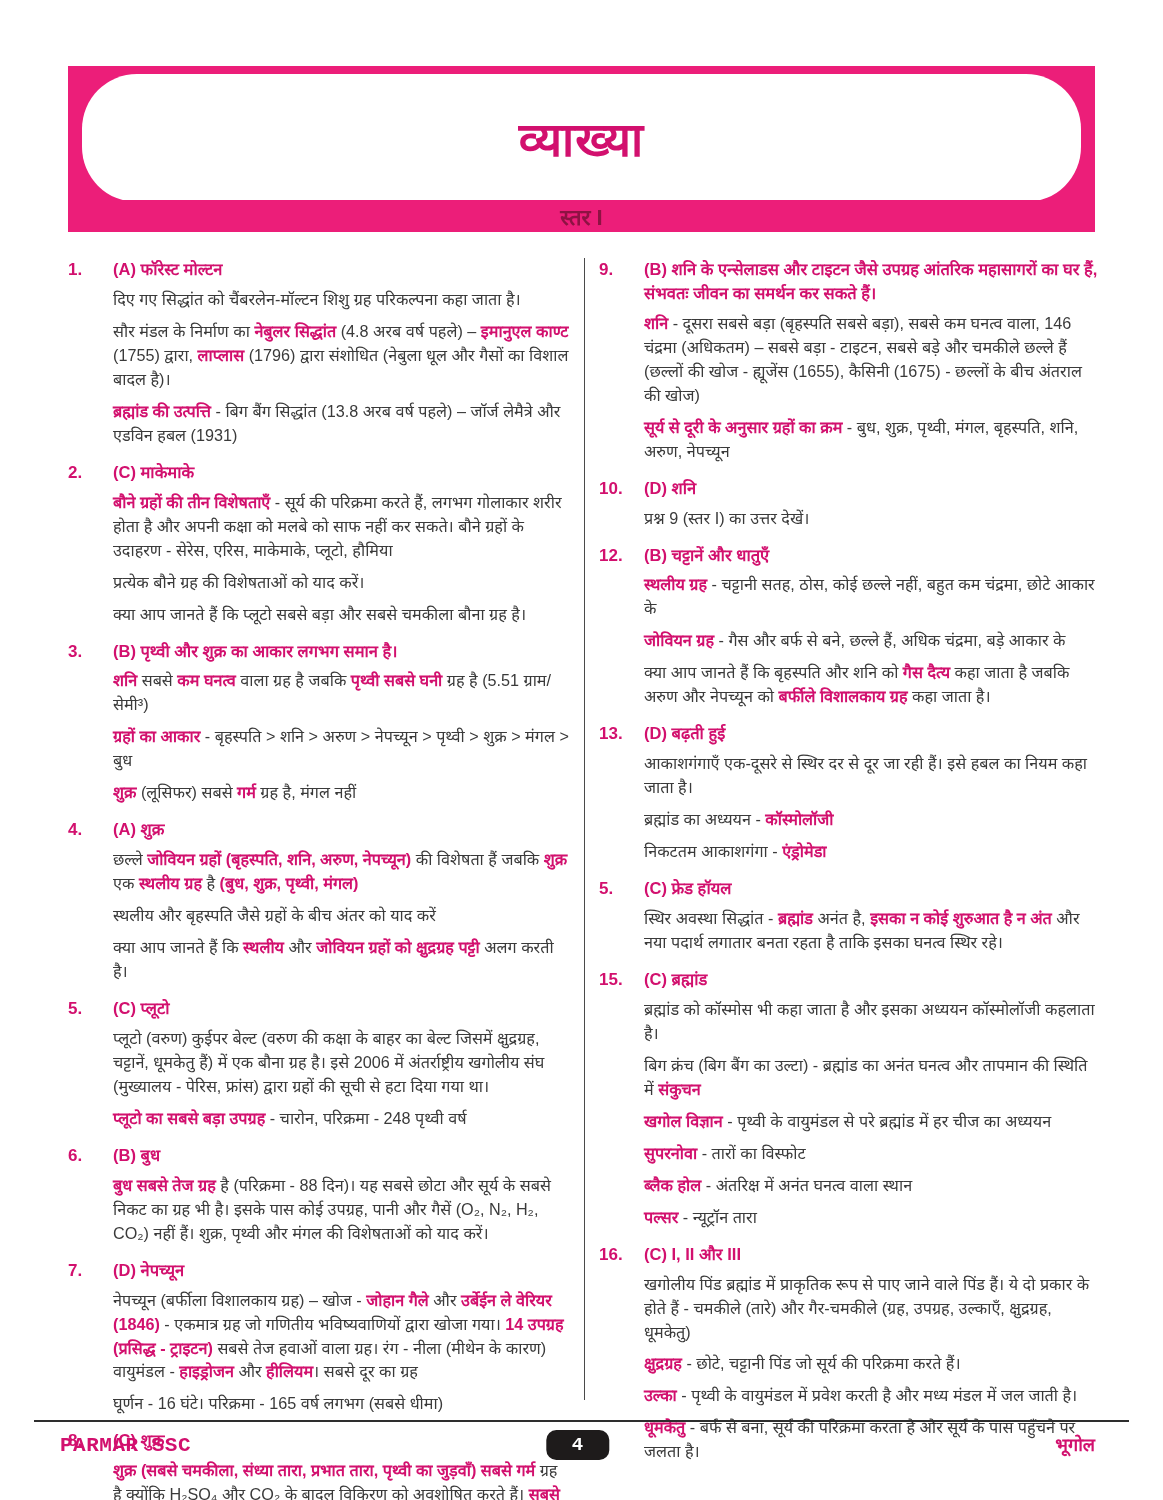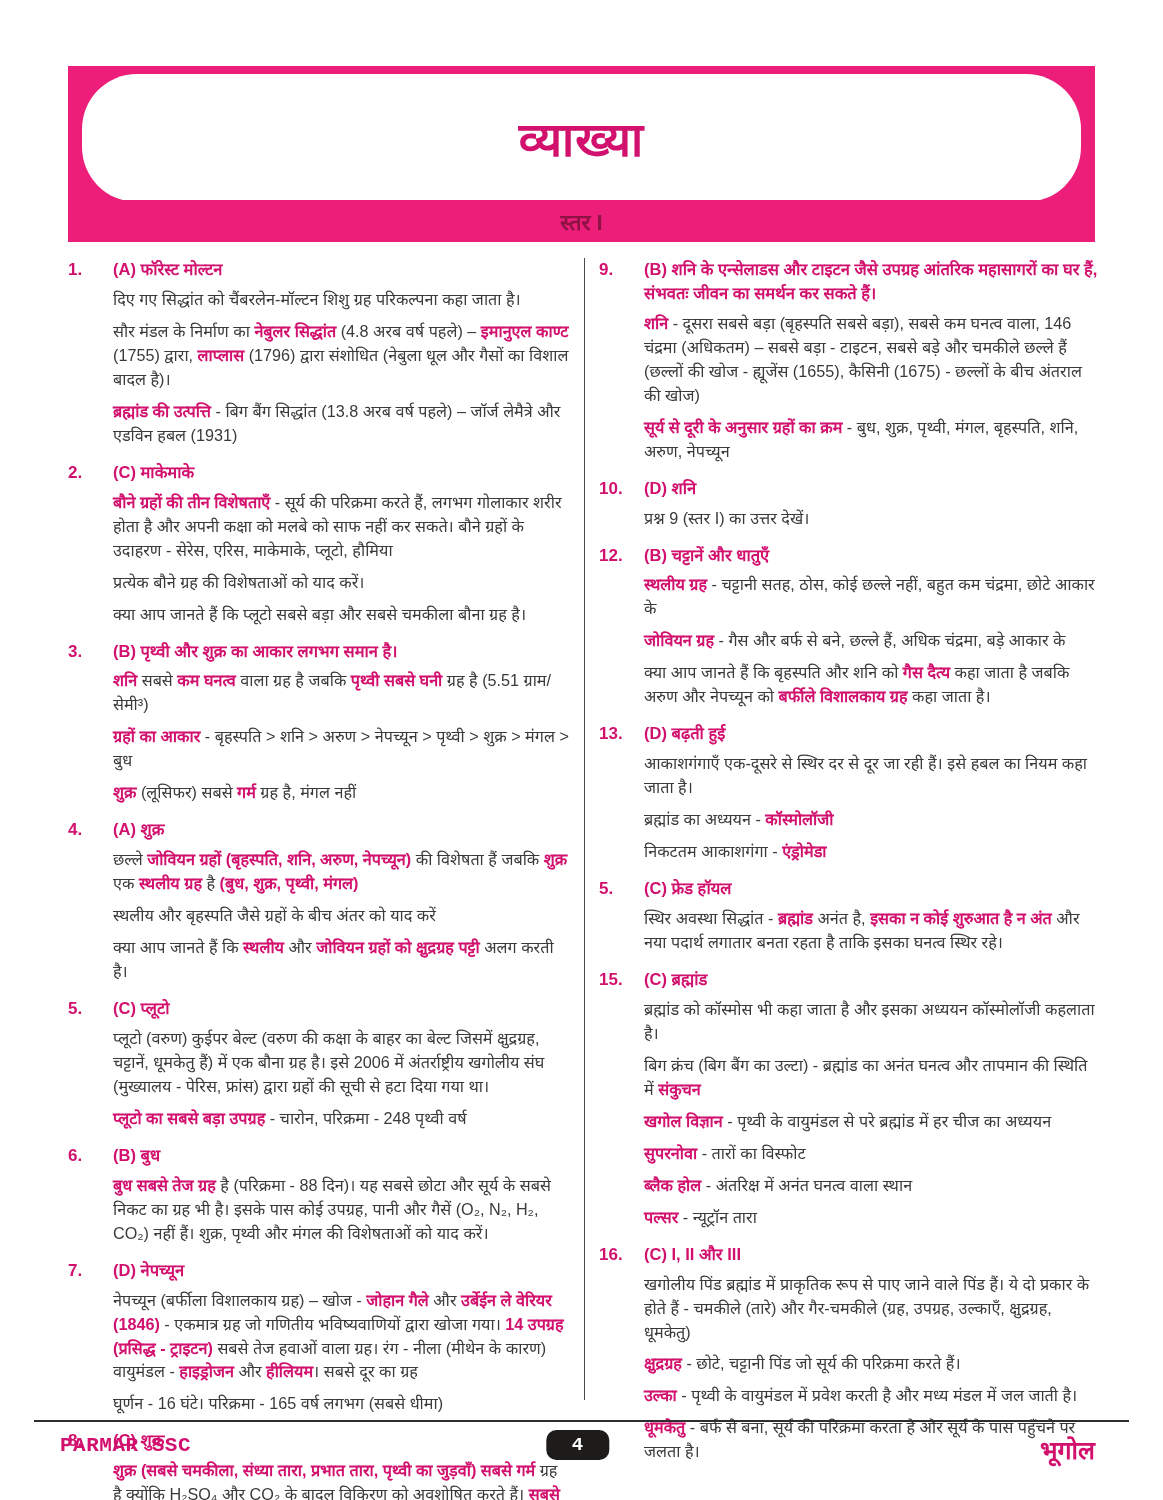--- a/index.html
+++ b/index.html
@@ -23,21 +23,21 @@
     background:#ffffff;
     border-radius:55px;
     display:flex;align-items:center;justify-content:center;
   }
   .page-title{
     font-size:47px;font-weight:bold;color:#D2106E;
     letter-spacing:1px;
   }
   
   .level-bar{
-    position:absolute;left:68px;right:68px;top:200px;height:42px;
+    position:absolute;left:68px;right:68px;top:200px;height:32px;
     background:#EC1E79;
     display:flex;align-items:center;justify-content:center;
   }
   .level-label{font-size:22px;font-weight:bold;color:#8E1243;}
   
   .content{
     position:absolute;left:68px;right:62px;top:258px;bottom:100px;
     display:flex;
   }
   .col{flex:1;min-width:0;}
@@ -71,21 +71,21 @@
     font-size:21px;font-weight:bold;color:#D2106E;letter-spacing:0.5px;
   }
   .page-badge{
     position:absolute;left:50%;transform:translateX(-50%);top:0;
     background:#1e1b1b;color:#ffffff;
     font-size:19px;font-weight:bold;
     padding:4px 26px;border-radius:10px;
   }
   .subject-text{
     position:absolute;right:0;top:2px;
-    font-size:25px;font-weight:bold;color:#D2106E;
+    font-size:18px;font-weight:bold;color:#D2106E;
   }
 </style>
 </head>
 <body>
 
 <div class="page">
 
   <div class="banner">
     <div class="banner-inner">
       <div class="page-title">व्याख्या</div>

